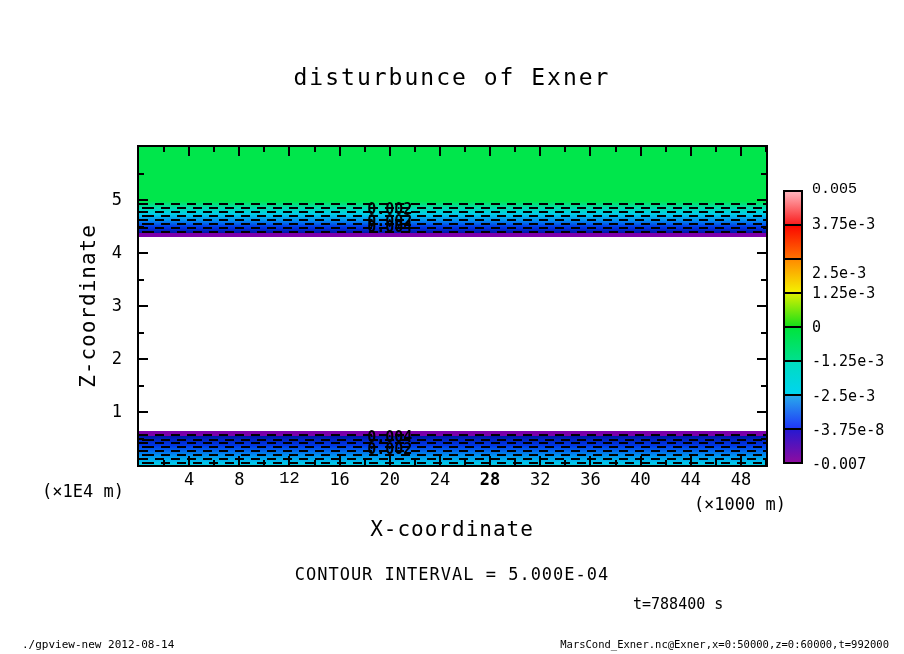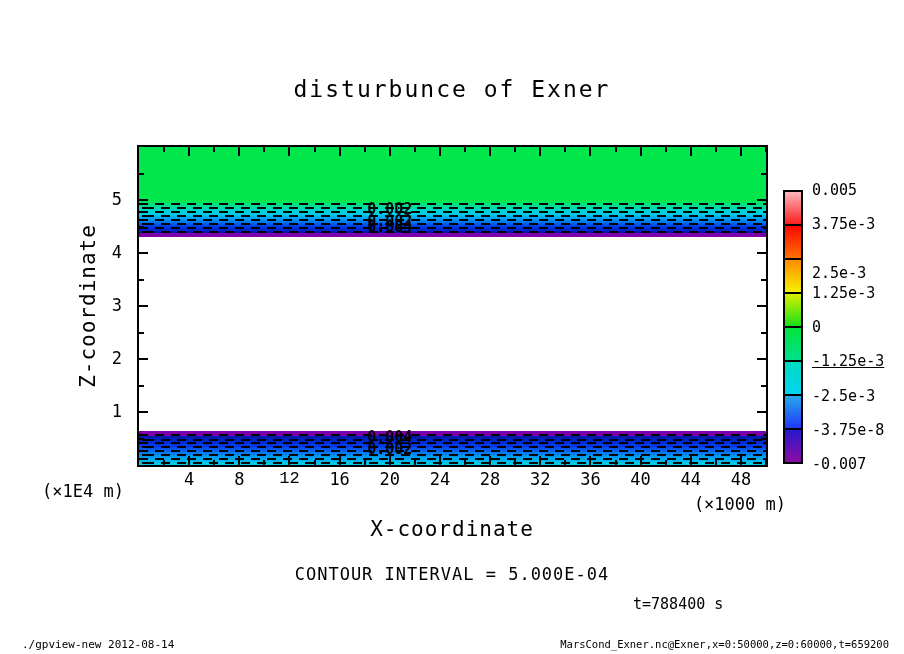--- a/index.html
+++ b/index.html
@@ -1,21 +1,21 @@
 <!DOCTYPE html>
 <html><head>
 <meta charset="utf-8">
 <style>
   html,body{margin:0;padding:0;}
   body{
     width:904px;height:654px;position:relative;background:#ffffff;
     font-family:"DejaVu Sans Mono", monospace;color:#000;overflow:hidden;
   }
   .abs{position:absolute;}
-  #title{top:76px;left:0;width:904px;text-align:center;font-size:23px;letter-spacing:2px;}
+  #title{top:64px;left:0;width:904px;text-align:center;font-size:23px;letter-spacing:2px;}
   #ylabel{top:306px;left:88px;transform:translate(-50%,-50%) rotate(-90deg);font-size:21px;letter-spacing:1px;white-space:nowrap;}
   #xlabel{top:517px;left:0;width:904px;text-align:center;font-size:21px;letter-spacing:1px;}
   #z-unit{top:481px;left:42px;font-size:17px;}
   #x-unit{top:494px;left:650px;width:136px;text-align:right;font-size:17px;}
   #contour-interval{top:564px;left:0;width:904px;text-align:center;font-size:17px;letter-spacing:1px;}
   #time-label{top:595px;left:633px;font-size:15px;}
   #footer-left{top:638px;left:22px;font-size:11px;}
   #footer-right{top:638px;right:15px;font-size:10.5px;}
   #plot{left:137px;top:145px;width:631px;height:322px;border:2px solid #000;box-sizing:border-box;}
   #plot-inner{position:absolute;left:0;top:0;right:0;bottom:0;overflow:hidden;}
@@ -152,40 +152,40 @@
     <div class="cb-seg" style="background: linear-gradient(rgb(40, 168, 236), rgb(32, 56, 248));"></div>
     <div class="cb-seg" style="background: linear-gradient(rgb(40, 24, 208), rgb(140, 12, 160));"></div>
   </div>
 
 <div class="abs" id="z-unit">(×1E4 m)</div>
 <div class="abs" id="x-unit">(×1000 m)</div>
 <div class="abs" id="xlabel">X-coordinate</div>
 <div class="abs" id="contour-interval">CONTOUR INTERVAL = 5.000E-04</div>
 <div class="abs" id="time-label">t=788400 s</div>
 <div class="abs" id="footer-left">./gpview-new  2012-08-14</div>
-<div class="abs" id="footer-right">MarsCond_Exner.nc@Exner,x=0:50000,z=0:60000,t=659200</div>
+<div class="abs" id="footer-right">MarsCond_Exner.nc@Exner,x=0:50000,z=0:60000,t=992000</div>
 
 <div class="abs x-tick-label" style="left: 167.16px; top: 469px;">4</div>
 <div class="abs x-tick-label" style="left: 217.32px; top: 469px;">8</div>
 <div class="abs x-tick-label" style="left: 267.48px; top: 469px; font-family: Liberation Mono, monospace;">12</div>
 <div class="abs x-tick-label" style="left: 317.64px; top: 469px;">16</div>
 <div class="abs x-tick-label" style="left: 367.8px; top: 469px;">20</div>
 <div class="abs x-tick-label" style="left: 417.96px; top: 469px;">24</div>
-<div class="abs x-tick-label" style="left: 468.12px; top: 469px;">28</div>
+<div class="abs x-tick-label" style="left: 468.12px; top: 469px; font-weight: bold;">28</div>
 <div class="abs x-tick-label" style="left: 518.28px; top: 469px;">32</div>
 <div class="abs x-tick-label" style="left: 568.44px; top: 469px;">36</div>
 <div class="abs x-tick-label" style="left: 618.6px; top: 469px;">40</div>
 <div class="abs x-tick-label" style="left: 668.76px; top: 469px;">44</div>
 <div class="abs x-tick-label" style="left: 718.92px; top: 469px;">48</div>
 <div class="abs y-tick-label" style="left: 92px; top: 401px;">1</div>
 <div class="abs y-tick-label" style="left: 92px; top: 348px;">2</div>
 <div class="abs y-tick-label" style="left: 92px; top: 295px;">3</div>
 <div class="abs y-tick-label" style="left: 92px; top: 242px;">4</div>
 <div class="abs y-tick-label" style="left: 92px; top: 189px;">5</div>
-<div class="cb-label" style="top: 181px;">0.005</div>
+<div class="cb-label" style="top: 181px; font-family: Liberation Mono, monospace;">0.005</div>
 <div class="cb-label" style="top: 215.25px;">3.75e-3</div>
 <div class="cb-label" style="top: 264px;">2.5e-3</div>
 <div class="cb-label" style="top: 283.75px;">1.25e-3</div>
 <div class="cb-label" style="top: 318px;">0</div>
-<div class="cb-label" style="top: 352.25px; text-decoration: underline;">-1.25e-3</div>
+<div class="cb-label" style="top: 352.25px;">-1.25e-3</div>
 <div class="cb-label" style="top: 386.5px;">-2.5e-3</div>
 <div class="cb-label" style="top: 420.75px;">-3.75e-8</div>
 <div class="cb-label" style="top: 455px;">-0.007</div>
 
 </body></html>

